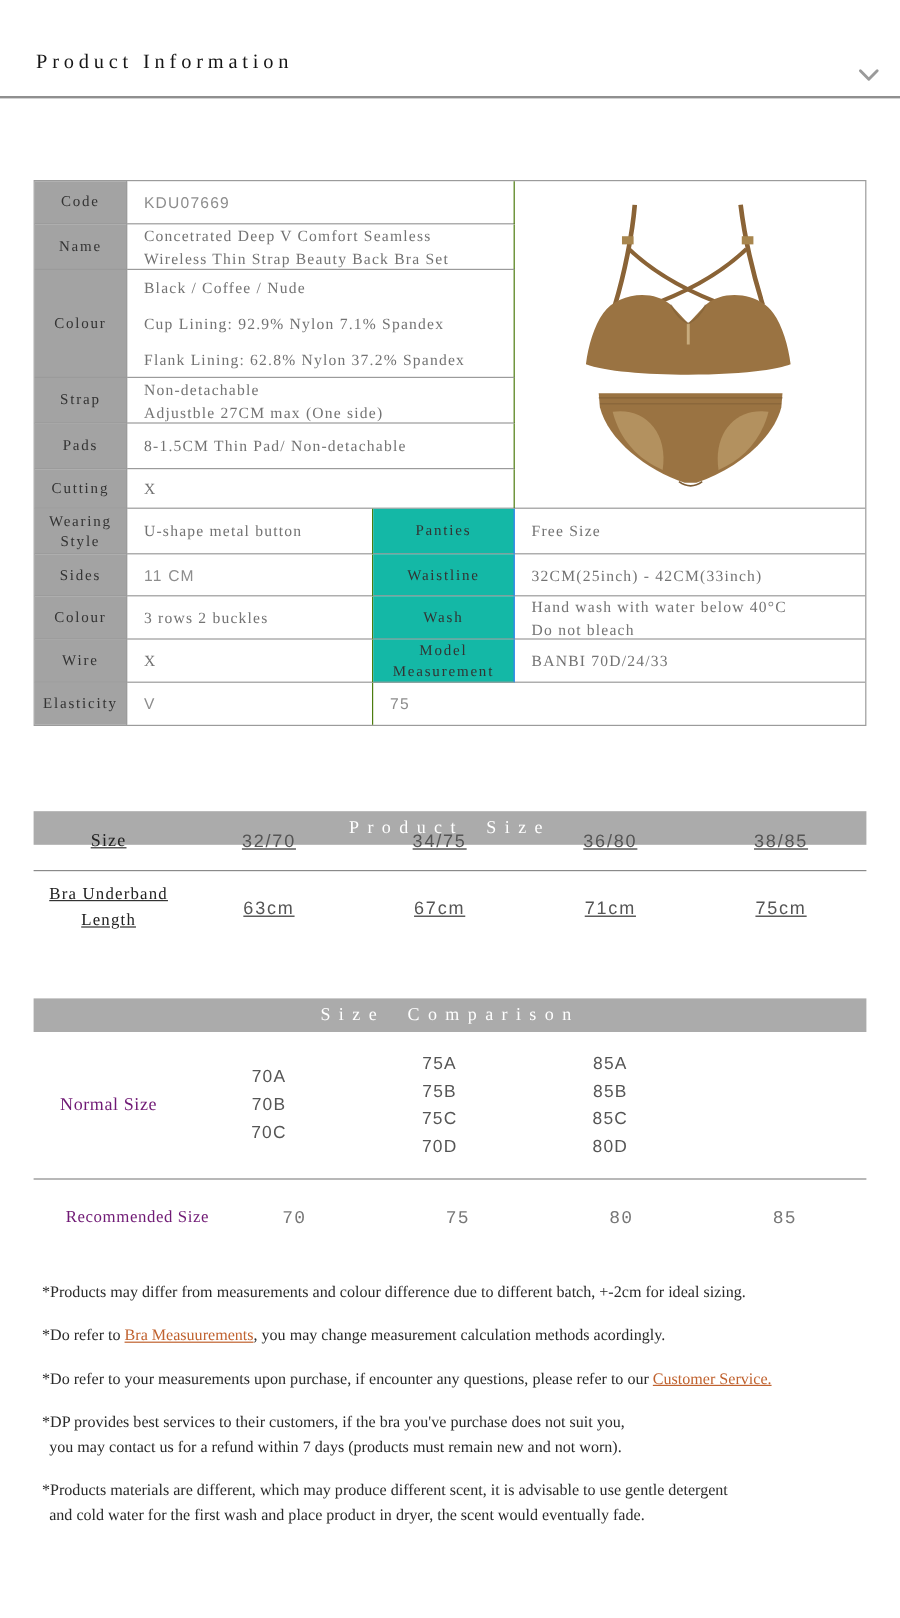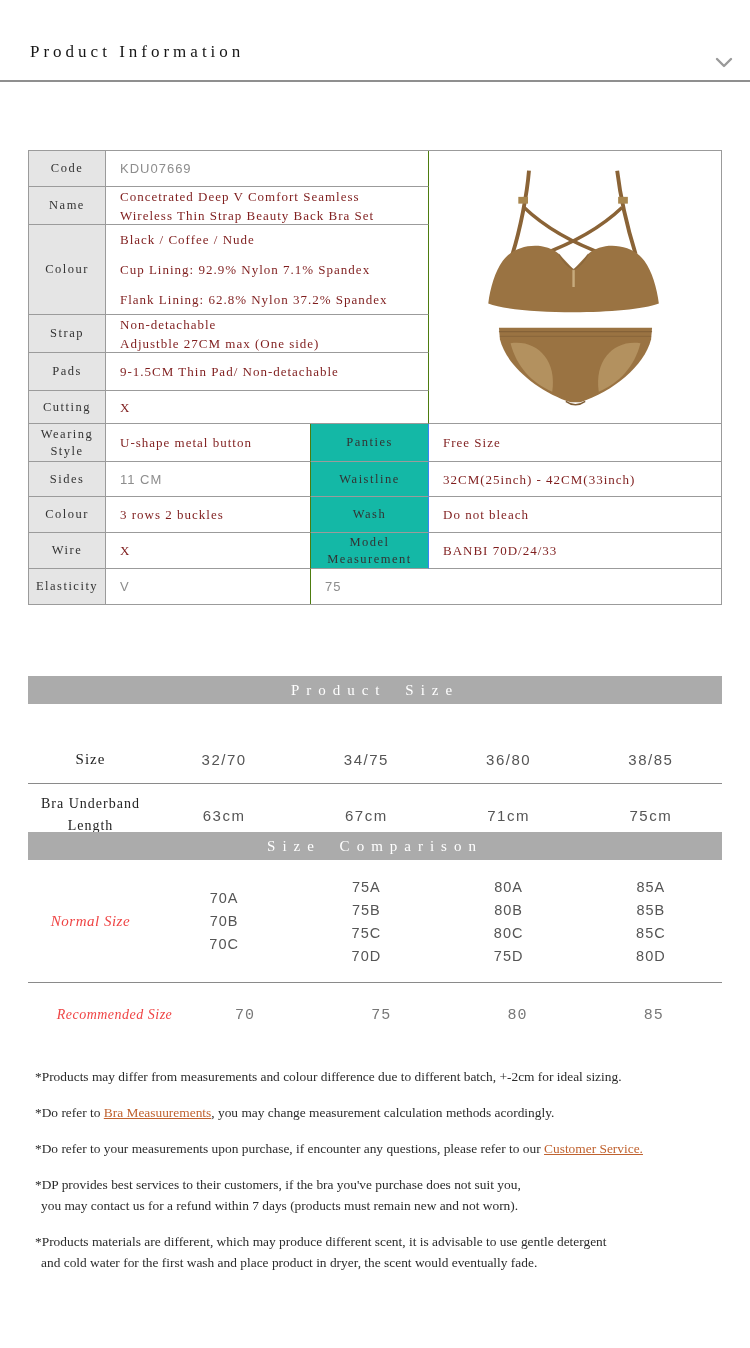--- a/index.html
+++ b/index.html
@@ -9,47 +9,47 @@
   
   .hdr-title{position:absolute;left:30px;top:42px;font-size:17px;letter-spacing:4px;color:#161616;}
   .hdr-chevron{position:absolute;right:16px;top:56px;width:20px;height:14px;cursor:pointer;}
   .hdr-divider{position:absolute;left:0;top:80px;width:750px;height:2px;background:#8f8f8f;}
 
   
   .spec{position:absolute;left:28px;top:150px;width:694px;border:1px solid #9b9b9b;box-sizing:border-box;}
   .gridA{display:grid;grid-template-columns:77px 323px 292px;grid-template-rows:36px 38px 90px 38px 38px 33px;}
   .gridB{display:grid;grid-template-columns:77px 205px 118px 292px;grid-template-rows:38px 35px 36px 36px 35px;}
   .cell{box-sizing:border-box;display:flex;flex-direction:column;justify-content:center;}
-  .lbl{background:#e5e5e5;border-right:1px solid #9b9b9b;border-bottom:1px solid #9b9b9b;
+  .lbl{background:#a3a3a3;border-right:1px solid #9b9b9b;border-bottom:1px solid #9b9b9b;
        align-items:center;text-align:center;font-size:12.5px;letter-spacing:1.5px;color:#333;line-height:1.35;padding:0 2px;}
-  .val{border-bottom:1px solid #9b9b9b;padding-left:14px;font-size:13px;letter-spacing:1px;color:#7f1d1d;line-height:19px;}
+  .val{border-bottom:1px solid #9b9b9b;padding-left:14px;font-size:13px;letter-spacing:1px;color:#737373;line-height:19px;}
   .val.rb{border-right:1px solid #4d7c0f;}
   .gridB .lbl2{background:#14b8a6;border-right:1px solid #3b82f6;}
   .gridB .last{border-bottom:none;}
   .gap11{gap:11px;}
   .imgcell{grid-column:3;grid-row:1/7;display:flex;align-items:center;justify-content:center;border-bottom:1px solid #9b9b9b;box-sizing:border-box;}
   .muted{color:#8d8d8d;font-family:"Liberation Sans",sans-serif;}
 
   
   .banner{position:absolute;left:28px;width:694px;height:28px;background:#ababab;color:#fff;
           text-align:center;line-height:28px;font-size:15px;letter-spacing:7px;word-spacing:8px;}
   .b1{top:676px;} .b2{top:832px;}
 
   
-  .psize{position:absolute;left:28px;top:736px;width:694px;}
+  .psize{position:absolute;left:28px;top:678px;width:694px;text-decoration:underline;}
   .psrow{display:grid;grid-template-columns:125px 1fr 1fr 1fr 1fr;align-items:center;}
   .psrow1{height:47px;border-bottom:1px solid #8a8a8a;}
   .psrow2{height:62px;}
   .pslabel{text-align:center;font-size:15px;letter-spacing:1px;color:#222;line-height:1.55;}
   .psv{text-align:center;font-family:"Liberation Sans",sans-serif;font-size:15px;letter-spacing:1.5px;color:#555;}
 
   
   .cmp{position:absolute;left:28px;top:860px;width:694px;}
   .cmprow1{display:grid;grid-template-columns:125px 1fr 1fr 1fr 1fr;height:122px;border-bottom:1px solid #8a8a8a;align-items:center;}
-  .cmplabel{text-align:center;font-size:15px;letter-spacing:0.5px;color:#ef4444;line-height:1.6;font-style:italic;}
+  .cmplabel{text-align:center;font-size:15px;letter-spacing:0.5px;color:#701a75;line-height:1.6;}
   .cmpcol{display:flex;flex-direction:column;justify-content:center;align-items:center;gap:7px;
           font-family:"Liberation Sans",sans-serif;font-size:14.5px;letter-spacing:1px;color:#555;}
   .cmprow2{display:grid;grid-template-columns:125px 1fr 1fr 1fr 1fr;height:64px;align-items:center;margin-left:24px;}
   .cmpv{text-align:center;font-family:Liberation Mono, monospace;font-size:15px;letter-spacing:1px;color:#777;}
 
   
   .notes{position:absolute;left:35px;top:1066px;width:692px;font-size:13.4px;color:#2b2b2b;}
   .notes p{margin:0 0 15px 0;line-height:21px;white-space:nowrap;}
   .notes p.wrap2{white-space:normal;}
   .notes .l2{padding-left:6px;}
@@ -106,41 +106,42 @@
         <span>Flank Lining: 62.8% Nylon 37.2% Spandex</span>
       </div>
 
       <div class="cell lbl">Strap</div>
       <div class="cell val rb">
         <span>Non-detachable</span>
         <span>Adjustble 27CM max (One side)</span>
       </div>
 
       <div class="cell lbl">Pads</div>
-      <div class="cell val rb">9-1.5CM Thin Pad/ Non-detachable</div>
+      <div class="cell val rb">8-1.5CM Thin Pad/ Non-detachable</div>
 
       <div class="cell lbl">Cutting</div>
       <div class="cell val rb">X</div>
     </div>
 
     <div class="gridB">
       <div class="cell lbl">Wearing Style</div>
       <div class="cell val rb">U-shape metal button</div>
       <div class="cell lbl lbl2">Panties</div>
       <div class="cell val">Free Size</div>
 
       <div class="cell lbl">Sides</div>
       <div class="cell val rb muted">11 CM</div>
       <div class="cell lbl lbl2">Waistline</div>
       <div class="cell val">32CM(25inch) - 42CM(33inch)</div>
 
       <div class="cell lbl">Colour</div>
       <div class="cell val rb">3 rows 2 buckles</div>
       <div class="cell lbl lbl2">Wash</div>
       <div class="cell val">
+        <span>Hand wash with water below 40°C</span>
         <span>Do not bleach</span>
       </div>
 
       <div class="cell lbl">Wire</div>
       <div class="cell val rb">X</div>
       <div class="cell lbl lbl2">Model Measurement</div>
       <div class="cell val">BANBI 70D/24/33</div>
 
       <div class="cell lbl last">Elasticity</div>
       <div class="cell val rb last muted">V</div>
@@ -175,26 +176,20 @@
         <span>70B</span>
         <span>70C</span>
       </div>
       <div class="cmpcol">
         <span>75A</span>
         <span>75B</span>
         <span>75C</span>
         <span>70D</span>
       </div>
       <div class="cmpcol">
-        <span>80A</span>
-        <span>80B</span>
-        <span>80C</span>
-        <span>75D</span>
-      </div>
-      <div class="cmpcol">
         <span>85A</span>
         <span>85B</span>
         <span>85C</span>
         <span>80D</span>
       </div>
     </div>
     <div class="cmprow2">
       <div class="cmplabel" style="font-size:14px;">Recommended Size</div>
       <div class="cmpv">70</div>
       <div class="cmpv">75</div>

